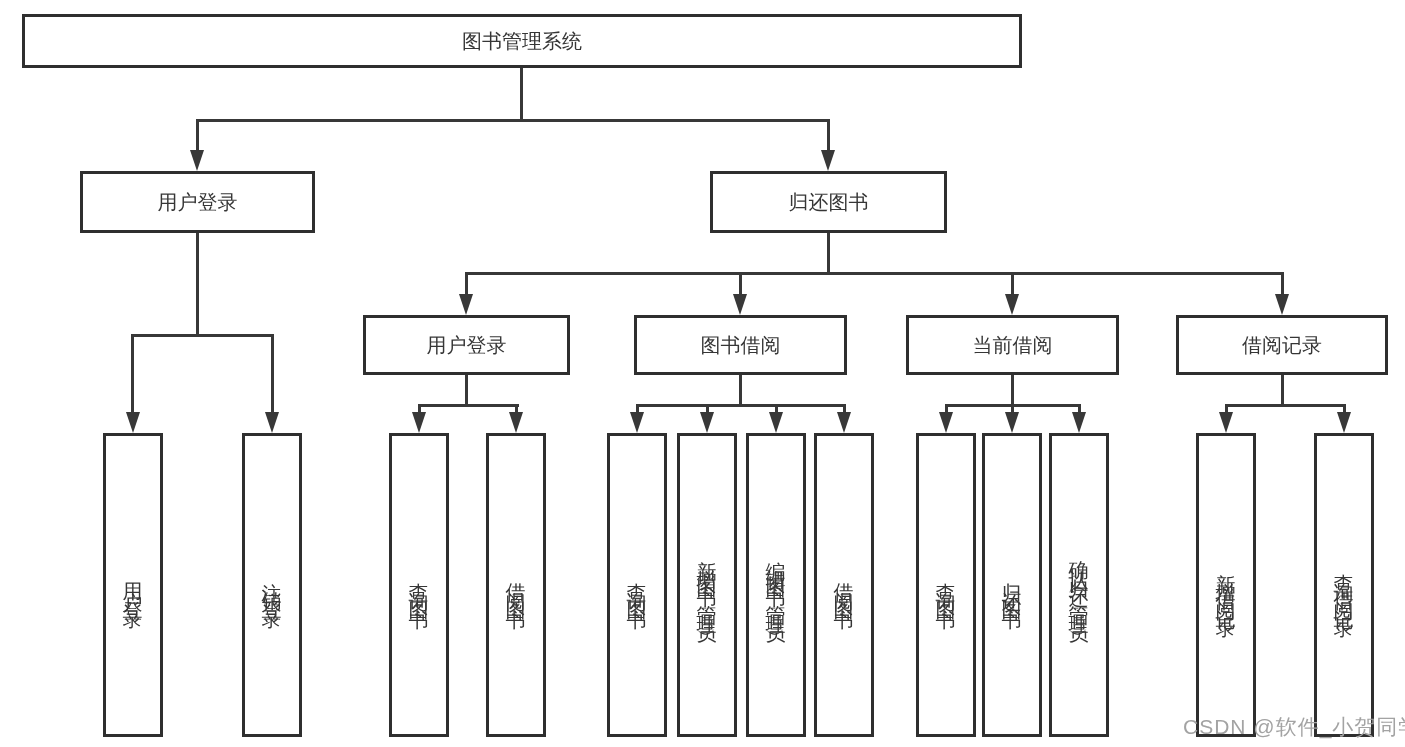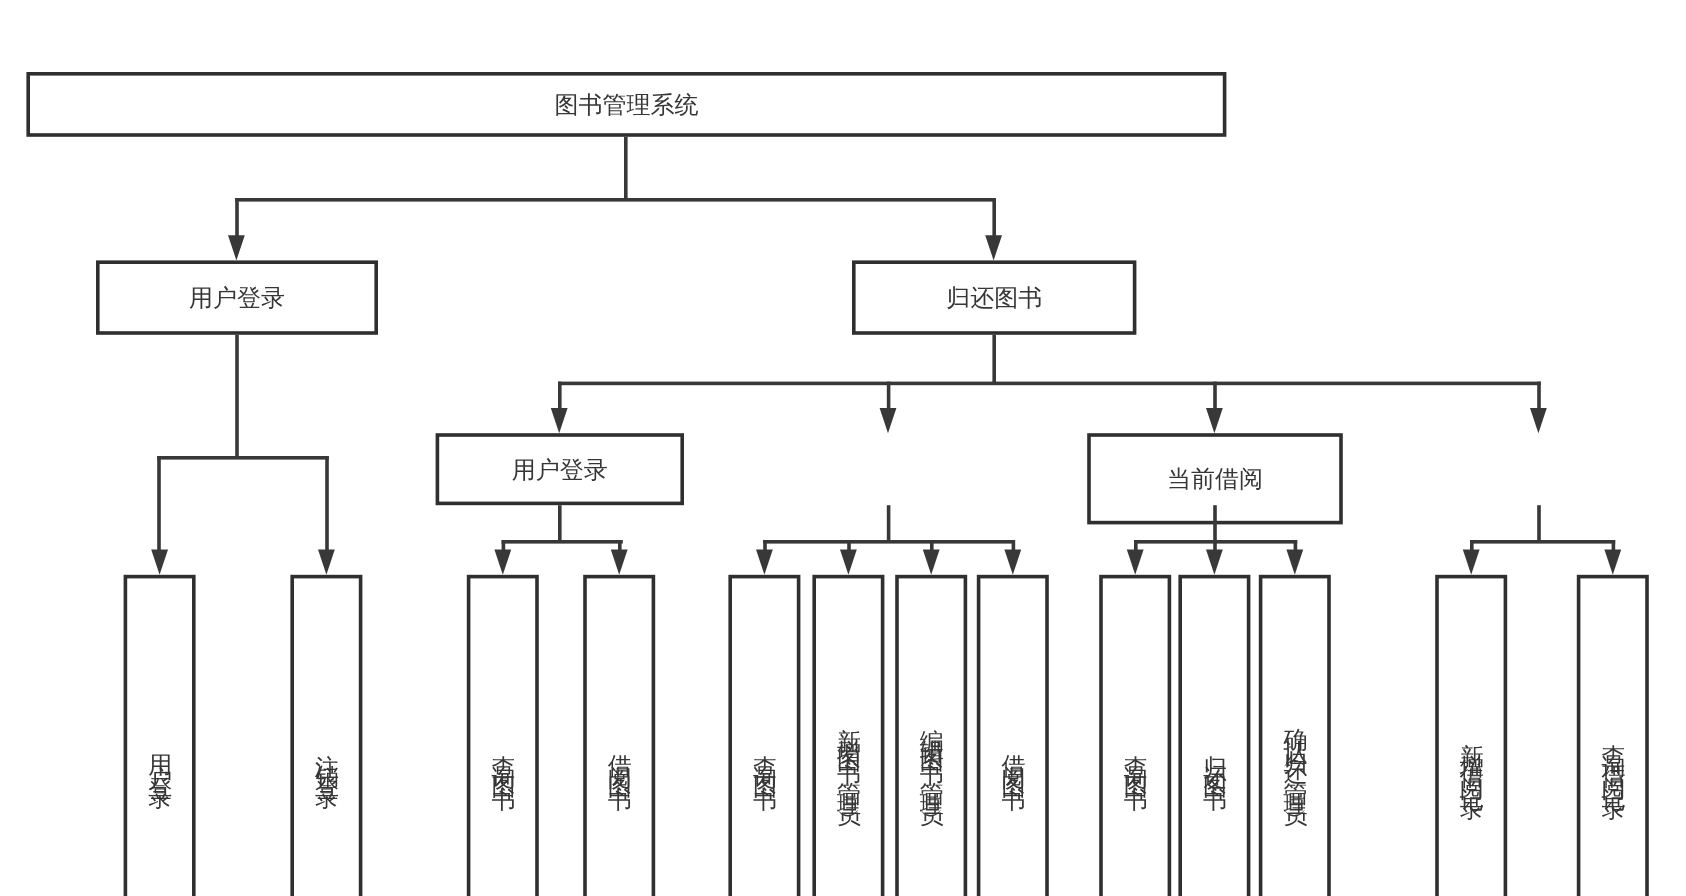--- a/index.html
+++ b/index.html
@@ -1,18 +1,18 @@
 <!DOCTYPE html>
 <html><head>
 <meta charset="utf-8">
 <style>
   html,body{margin:0;padding:0;background:#ffffff;}
   body{width:1405px;height:747px;position:relative;overflow:hidden;
        font-family:"Liberation Sans","DejaVu Sans",sans-serif;}
-  .canvas{position:absolute;inset:0;margin-top:46px;}
+  .canvas{position:absolute;inset:0;}
   .node{position:absolute;background:#fff;border:3px solid #2f2f2f;box-sizing:border-box;
         display:flex;align-items:center;justify-content:center;
         font-size:20px;color:#363636;text-align:center;}
   .leaf{writing-mode:vertical-rl;text-orientation:mixed;letter-spacing:9px;
         font-size:20px;line-height:1;padding:6px 0;}
   .v{position:absolute;width:3px;background:#383838;}
   .h{position:absolute;height:3px;background:#383838;}
   .a{position:absolute;width:0;height:0;border-left:7px solid transparent;
      border-right:7px solid transparent;border-top:21px solid #383838;}
   .watermark{position:absolute;left:1183px;top:713px;font-size:21px;color:#a3a3a3;
@@ -47,21 +47,23 @@
   <div class="v" style="left:465px;top:272px;height:24px;"></div>
   <div class="a" style="left:459px;top:294px;"></div>
   <div class="v" style="left:739px;top:272px;height:24px;"></div>
   <div class="a" style="left:733px;top:294px;"></div>
   <div class="v" style="left:1011px;top:272px;height:24px;"></div>
   <div class="a" style="left:1005px;top:294px;"></div>
   <div class="v" style="left:1281px;top:272px;height:24px;"></div>
   <div class="a" style="left:1275px;top:294px;"></div>
 
   <div class="node" style="left:363px;top:315px;width:207px;height:60px;">用户登录</div>
-  <div class="node" style="left:906px;top:315px;width:213px;height:76px;">当前借阅</div>
+  <div class="node" style="left:634px;top:315px;width:213px;height:60px;">图书借阅</div>
+  <div class="node" style="left:906px;top:315px;width:213px;height:60px;">当前借阅</div>
+  <div class="node" style="left:1176px;top:315px;width:212px;height:60px;">借阅记录</div>
 
   <div class="v" style="left:465px;top:375px;height:31px;"></div>
   <div class="h" style="left:418px;top:404px;width:101px;"></div>
   <div class="v" style="left:418px;top:404px;height:10px;"></div>
   <div class="a" style="left:412px;top:412px;"></div>
   <div class="v" style="left:515px;top:404px;height:10px;"></div>
   <div class="a" style="left:509px;top:412px;"></div>
 
   <div class="v" style="left:739px;top:375px;height:31px;"></div>
   <div class="h" style="left:636px;top:404px;width:209px;"></div>

